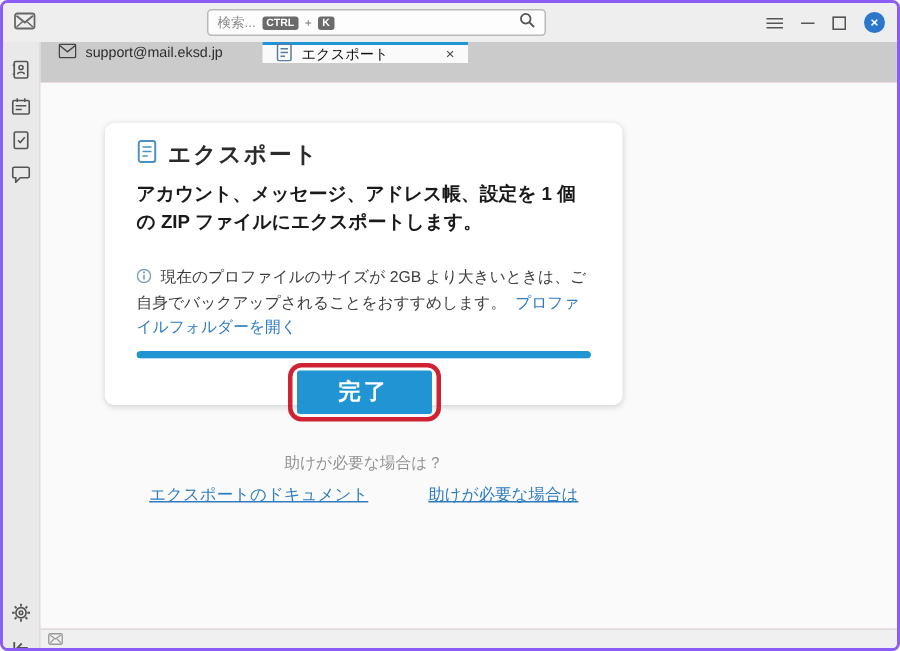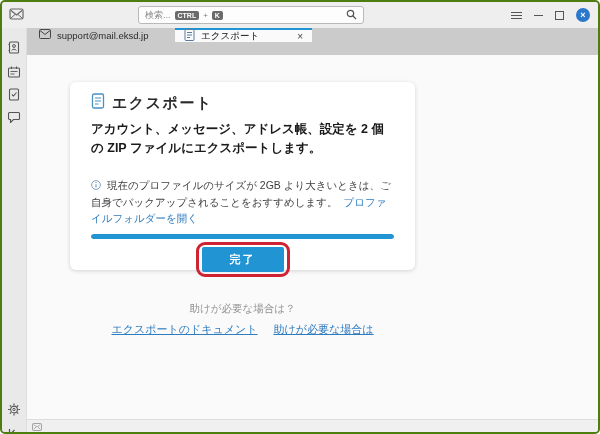--- a/index.html
+++ b/index.html
@@ -1,18 +1,18 @@
 <!DOCTYPE html>
 <html style="--accent_blue: #2194d4; --link_blue: #2f7cc0; --annotation_red: #cf2233; --close_button_blue: #2a77cc;"><head>
 <meta charset="utf-8">
 <style>
   * { margin:0; padding:0; box-sizing:border-box; }
   body { font-family:"Liberation Sans","DejaVu Sans",sans-serif; background:#ffffff; }
 
-  .window { position:relative; width:600px; height:434px; border:2px solid #4d7c0f;
+  .window { position:relative; width:600px; height:434px; border:2px solid #8b5cf6;
             border-radius:5px; overflow:hidden; background:#f9a8d4; }
 
   
   .titlebar { position:absolute; top:0; left:0; right:0; height:26px; background:#eeeeee; }
   .space-logo { position:absolute; left:7px; top:5px; }
   .searchbox { position:absolute; left:136px; top:4px; width:226px; height:18px;
                background:#fdfdfd; border:1px solid #b9b9b9; border-radius:3px;
                display:flex; align-items:center; padding:0 6px; gap:4px; }
   .searchbox .ph { font-size:9px; color:#8a8a8a; }
   .kbd { background:#6b6b6b; color:#fff; font-size:7px; font-weight:bold;
@@ -52,26 +52,26 @@
   .desc { margin-top:8px; font-size:12.5px; font-weight:700; color:#1a1a1a; line-height:1.5; }
   .note { margin-top:19px; font-size:10.5px; color:#3e3e3e; line-height:1.55; }
   .note .info-ic { vertical-align:-1px; margin-right:3px; }
   .note-link { color:var(--link_blue,#2f7cc0); text-decoration:none; margin-left:6px; }
   .progress-track { margin-top:8px; height:5px; border-radius:3px; background:#d8eaf6; overflow:hidden; }
   .progress-fill { height:100%; border-radius:3px; background:var(--accent_blue,#2194d4); }
   .status-text { margin-top:4px; text-align:center; font-size:10.5px; color:#9b9b9b; }
   .btn-row { margin-top:3px; display:flex; justify-content:center; }
   .red-annotation { border:3px solid var(--annotation_red,#cf2233); border-radius:9px; padding:2px 3px; }
   .done-btn { background:var(--accent_blue,#2194d4); color:#fff; border:none; border-radius:2px;
-              font-size:11px; font-weight:bold; letter-spacing:2px; padding:5px 28px;
+              font-size:15px; font-weight:bold; letter-spacing:2px; padding:5px 28px;
               font-family:inherit; }
   .help { position:absolute; left:43px; top:247px; width:345px; text-align:center; }
   .help-q { font-size:10.5px; color:#929292; }
   .help-links { margin-top:6px; font-size:11px; }
-  .help-links a { color:var(--link_blue,#2f7cc0); text-decoration:underline; margin:0 8px; }
+  .help-links a { color:var(--link_blue,#2f7cc0); text-decoration:underline; margin:0 20px; }
 
   
   .statusbar { position:absolute; left:25px; right:0; bottom:0; height:13px; background:#f0f0f0;
                border-top:1px solid #ddd; display:flex; align-items:center; padding-left:5px; }
 </style>
 </head>
 <body>
 
 <div class="window">
 
@@ -196,21 +196,21 @@
           <svg width="14" height="16" viewBox="0 0 14 16">
               <rect x="1.5" y="1" width="11" height="14" rx="1.5" fill="none" stroke="#4a90c2" stroke-width="1.3"></rect>
               <line x1="4" y1="5" x2="10" y2="5" stroke="#4a90c2" stroke-width="1.1"></line>
               <line x1="4" y1="8" x2="10" y2="8" stroke="#4a90c2" stroke-width="1.1"></line>
               <line x1="4" y1="11" x2="7.5" y2="11" stroke="#4a90c2" stroke-width="1.1"></line>
             </svg>
         </span>
         <span class="card-title">エクスポート</span>
       </div>
 
-      <div class="desc">アカウント、メッセージ、アドレス帳、設定を 2 個の ZIP ファイルにエクスポートします。</div>
+      <div class="desc">アカウント、メッセージ、アドレス帳、設定を 1 個の ZIP ファイルにエクスポートします。</div>
 
       <div class="note">
         <span class="info-ic">
           <svg width="10" height="10" viewBox="0 0 10 10">
               <circle cx="5" cy="5" r="4.4" fill="none" stroke="#7fa3c0" stroke-width="1"></circle>
               <line x1="5" y1="4.2" x2="5" y2="7.4" stroke="#7fa3c0" stroke-width="1.2"></line>
               <circle cx="5" cy="2.6" r="0.7" fill="#7fa3c0"></circle>
             </svg>
         </span><span>現在のプロファイルのサイズが 2GB より大きいときは、ご自身でバックアップされることをおすすめします。</span><a href="#" class="note-link">プロファイルフォルダーを開く</a>
       </div>

